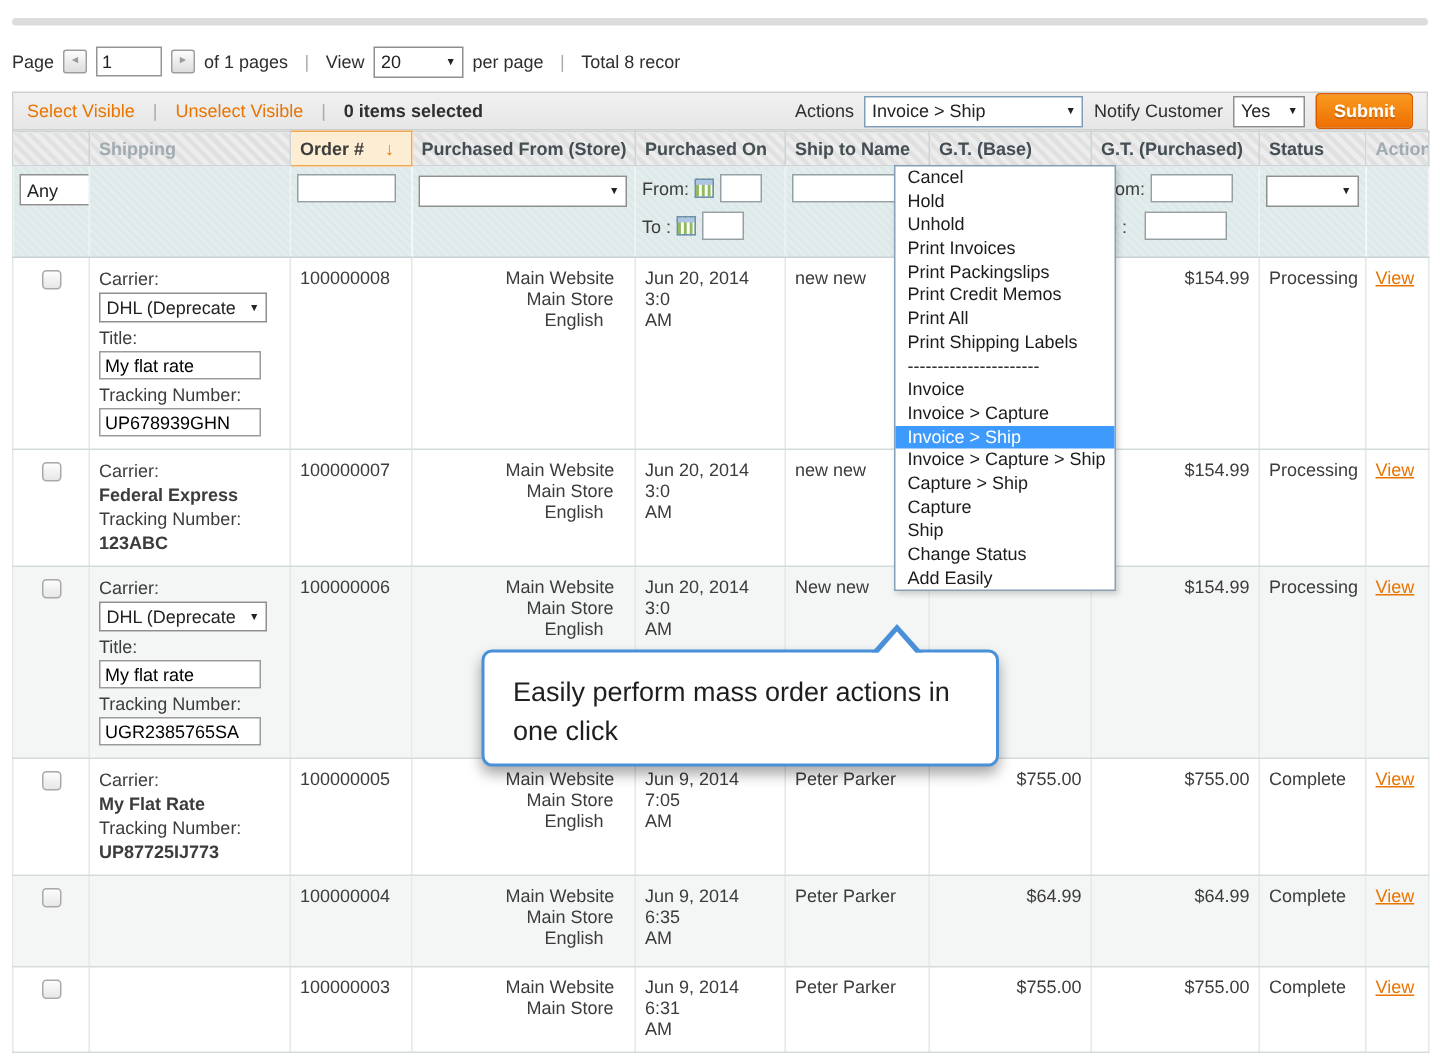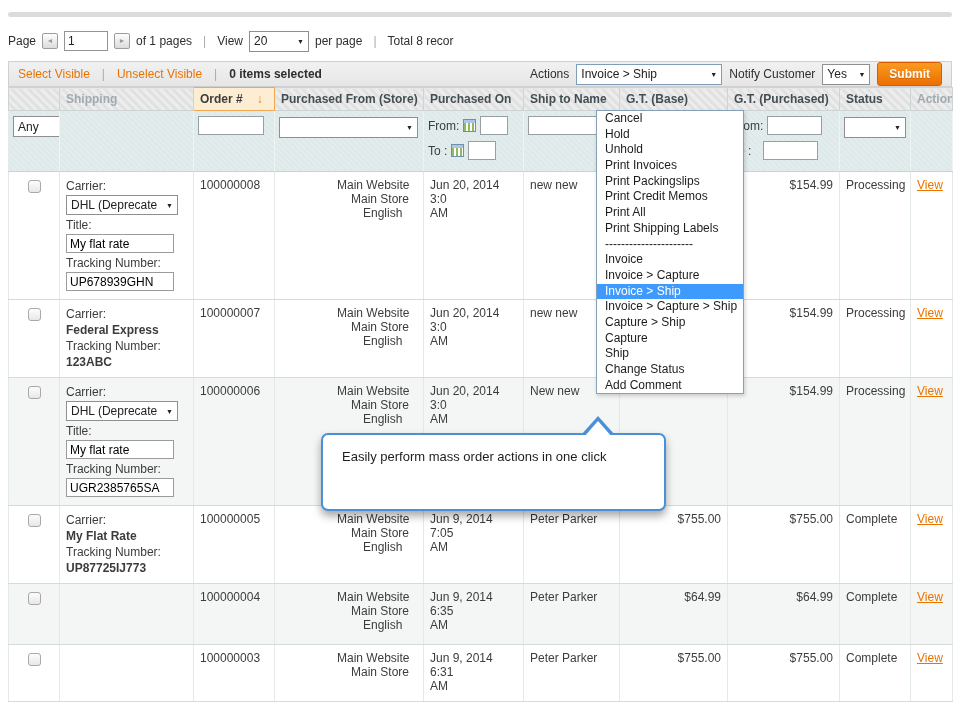--- a/index.html
+++ b/index.html
@@ -97,21 +97,21 @@
     background:#fff; border:1px solid #86a0b8; box-shadow:1px 2px 4px rgba(0,0,0,.18);
     z-index:40; padding:0 0; }
   .dd-item { padding:0 8px; line-height:15.7px; height:15.7px; white-space:nowrap;
              overflow:hidden; color:#1c1c1c; font-size:12px; cursor:default; }
   .dd-item.sel { background:#3e9bfd; color:#fff; }
 
   
   #tooltip { position:absolute; left:321px; top:433px; width:345px; height:78px;
     background:#fff; border:2px solid #4a90d9; border-radius:7px;
     box-shadow:0 5px 9px rgba(0,0,0,.35); z-index:50;
-    padding:13px 19px; font-size:13px; line-height:1.45; color:#1e1e1e; }
+    padding:13px 19px; font-size:18px; line-height:1.45; color:#1e1e1e; }
   .tt-arrow-border { position:absolute; top:-19px; left:258px; width:0; height:0;
     border:solid transparent; border-width:0 17px 19px; border-bottom-color:#4a90d9; }
   .tt-arrow-fill { position:absolute; top:-14px; left:261px; width:0; height:0;
     border:solid transparent; border-width:0 14px 16px; border-bottom-color:#fff; }
 </style>
 </head>
 <body>
 
 <div class="wrap">
 
@@ -386,20 +386,20 @@
     <div class="dd-item">Print Shipping Labels</div>
     <div class="dd-item">----------------------</div>
     <div class="dd-item">Invoice</div>
     <div class="dd-item">Invoice &gt; Capture</div>
     <div class="dd-item sel">Invoice &gt; Ship</div>
     <div class="dd-item">Invoice &gt; Capture &gt; Ship</div>
     <div class="dd-item">Capture &gt; Ship</div>
     <div class="dd-item">Capture</div>
     <div class="dd-item">Ship</div>
     <div class="dd-item">Change Status</div>
-    <div class="dd-item">Add Comment</div>
+    <div class="dd-item">Add Easily</div>
   </div>
 
 <div id="tooltip">
   <div class="tt-arrow-border"></div>
   <div class="tt-arrow-fill"></div>
   <span>Easily perform mass order actions in one click</span>
 </div>
 
 </body></html>

